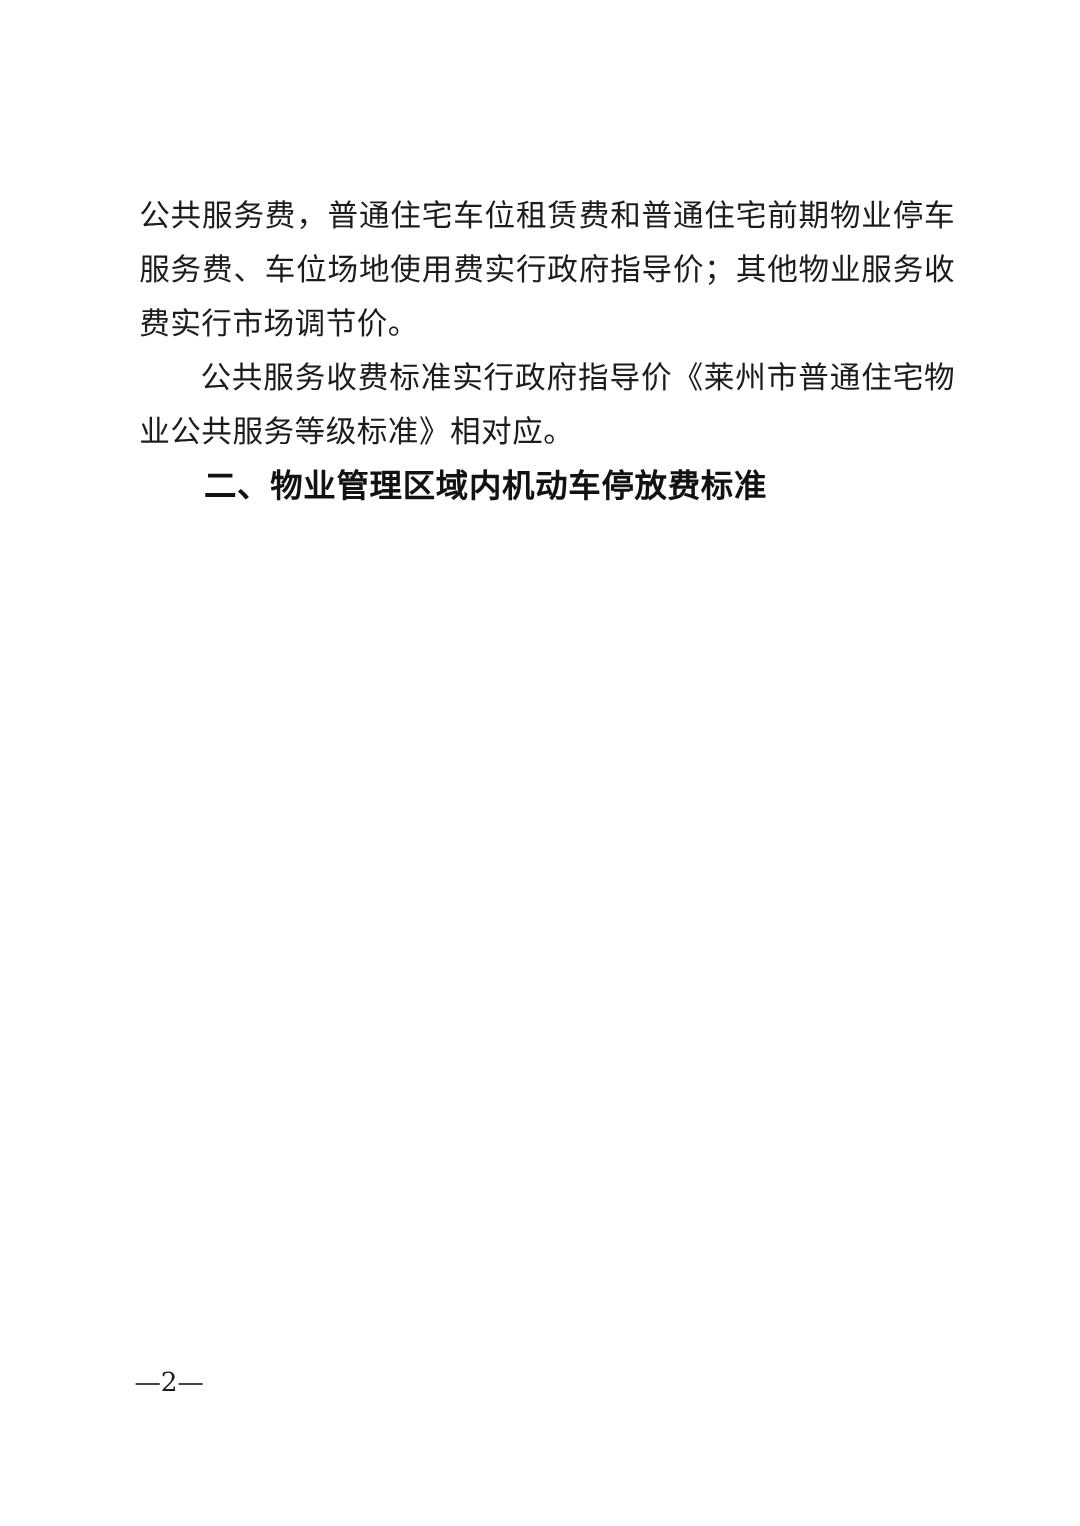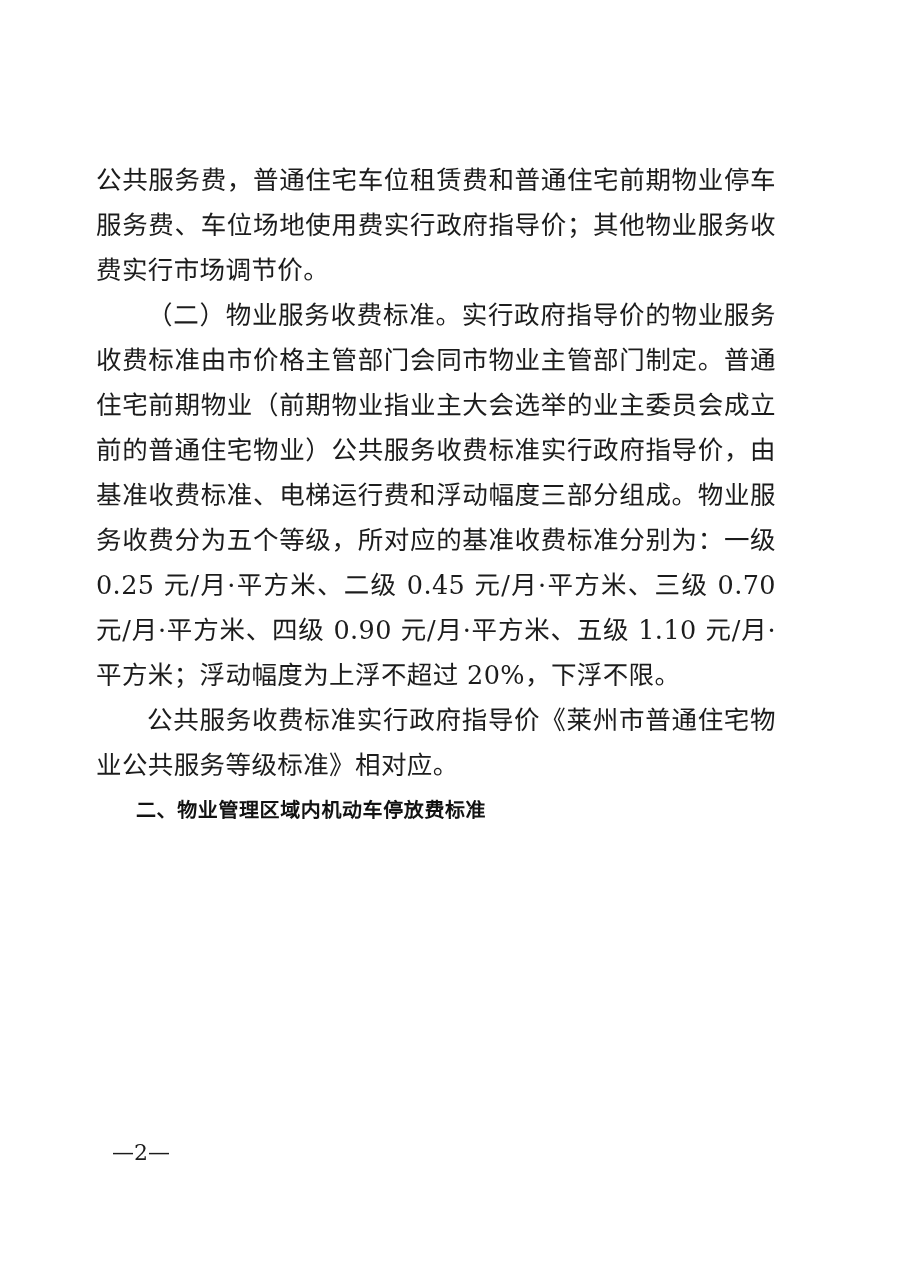--- a/index.html
+++ b/index.html
@@ -19,41 +19,41 @@
   .page {
     position: absolute;
     left: 0;
     top: 0;
     width: 900px;
     height: 1272px;
     background: #ffffff;
   }
   .content {
     position: absolute;
-    left: 96px;
+    left: 116px;
     top: 158px;
     width: 680px;
   }
   .para {
     font-size: 25.5px;
     line-height: 45px;
     letter-spacing: 0.4px;
     text-align: justify;
     text-justify: inter-ideograph;
     text-align-last: left;
     margin: 0;
     color: #1c1c1c;
     font-weight: 400;
     -webkit-font-smoothing: antialiased;
   }
   .para.indent {
     text-indent: 2em;
   }
   .heading {
-    font-size: 20px;
+    font-size: 27px;
     line-height: 45px;
     margin: 0;
     text-indent: 2em;
     font-family: "DejaVu Sans", "Liberation Sans", sans-serif;
     font-weight: 700;
     letter-spacing: 0.6px;
     color: #121212;
   }
   .footer {
     position: absolute;
@@ -68,21 +68,20 @@
 </style>
 </head>
 <body>
 
 <div class="page">
 
   <div class="content">
 
     <p class="para">公共服务费，普通住宅车位租赁费和普通住宅前期物业停车服务费、车位场地使用费实行政府指导价；其他物业服务收费实行市场调节价。</p>
 
-    <p class="para indent">（二）物业服务收费标准。实行政府指导价的物业服务收费标准由市价格主管部门会同市物业主管部门制定。普通住宅前期物业（前期物业指业主大会选举的业主委员会成立前的普通住宅物业）公共服务收费标准实行政府指导价，由基准收费标准、电梯运行费和浮动幅度三部分组成。物业服务收费分为五个等级，所对应的基准收费标准分别为：一级 0.25 元/月·平方米、二级 0.45 元/月·平方米、三级 0.70 元/月·平方米、四级 0.90 元/月·平方米、五级 1.10 元/月·平方米；浮动幅度为上浮不超过 20%，下浮不限。</p>
 
 
 
     <p class="para indent">公共服务收费标准实行政府指导价《莱州市普通住宅物业公共服务等级标准》相对应。</p>
 
     <p class="heading">二、物业管理区域内机动车停放费标准</p>
 
   </div>
 
   <div class="footer">—2—</div>

